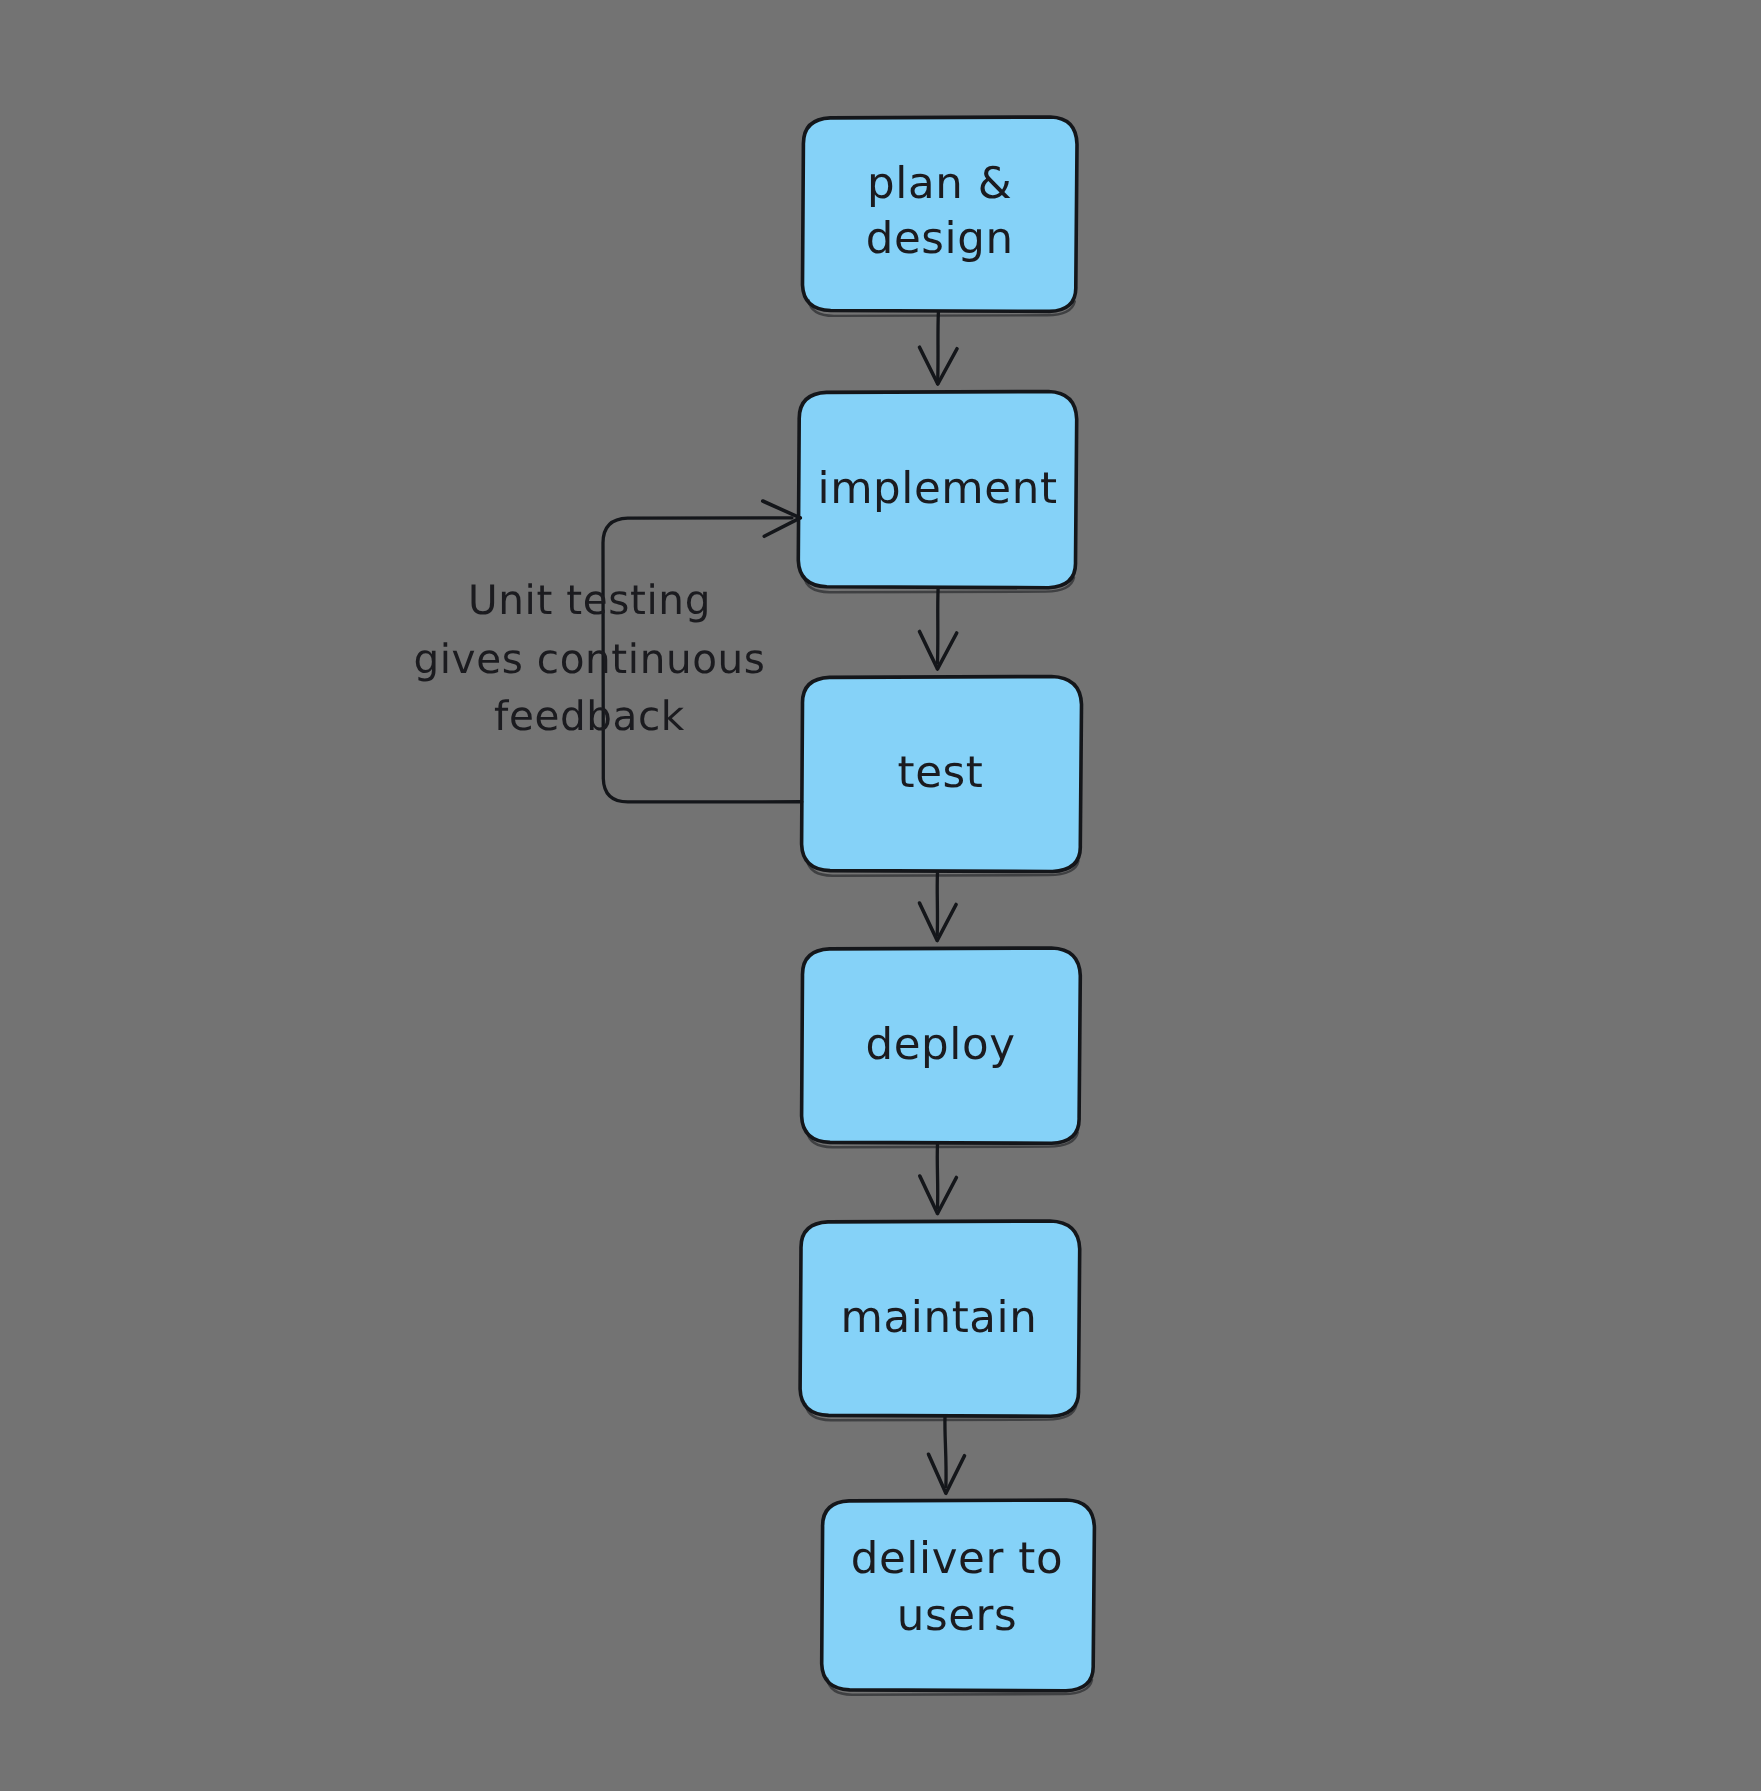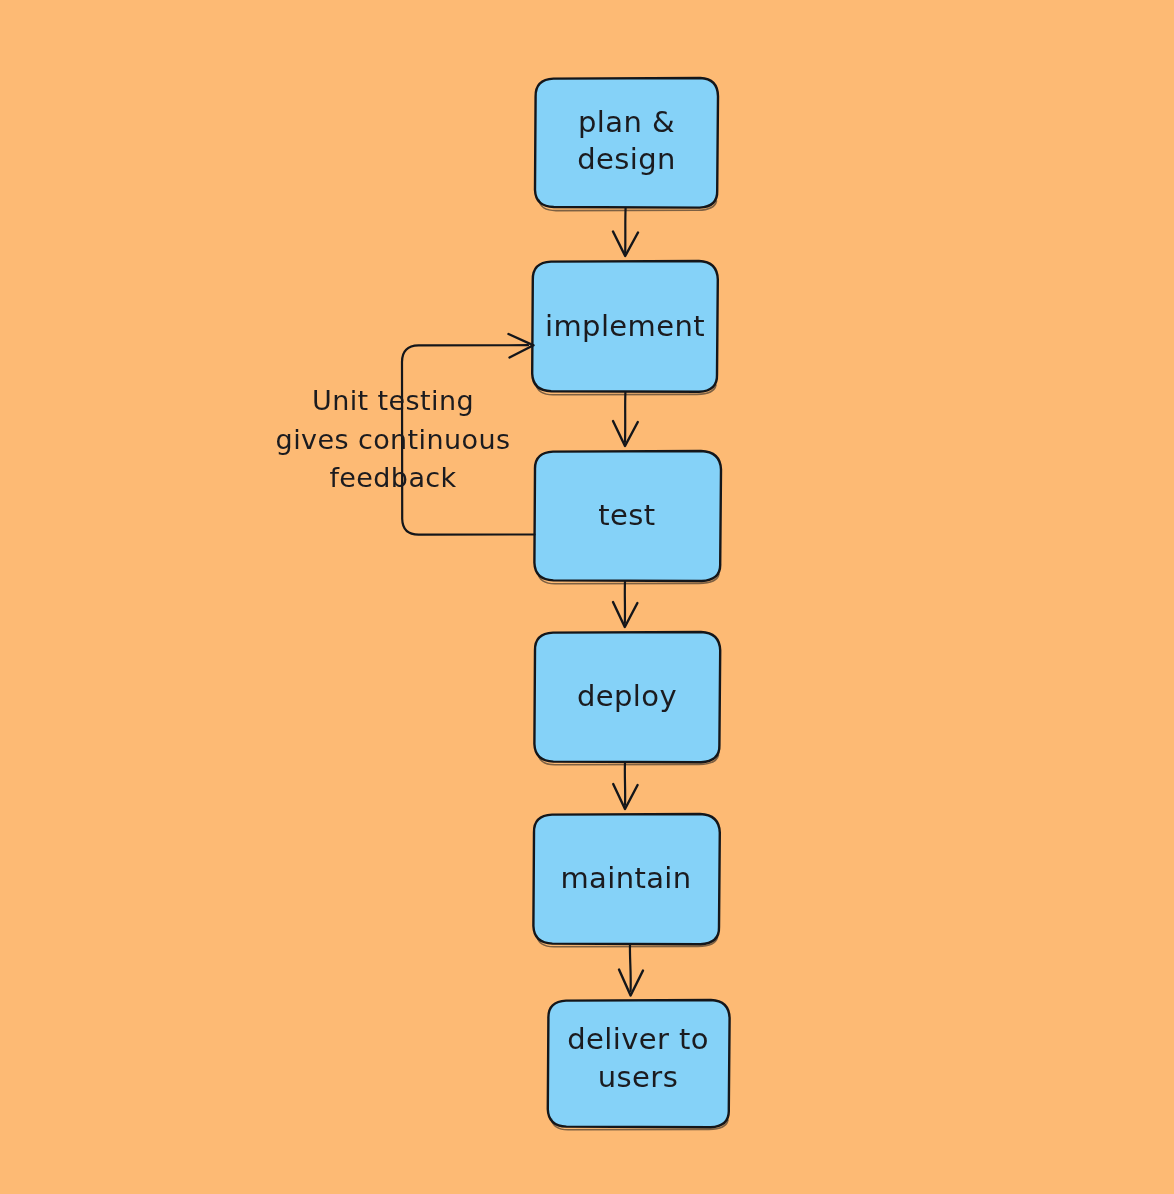--- a/index.html
+++ b/index.html
@@ -10,21 +10,21 @@
   body {
     width: 1174px;
     height: 1194px;
     font-family: "DejaVu Sans", sans-serif;
     overflow: hidden;
   }
   #diagram-root {
     position: relative;
     width: 1174px;
     height: 1194px;
-    background: #fdba74;
+    background: #737373;
   }
   #diagram-svg {
     position: absolute;
     left: 0;
     top: 0;
     width: 1174px;
     height: 1194px;
   }
   .node-label,
   .annotation-line {

